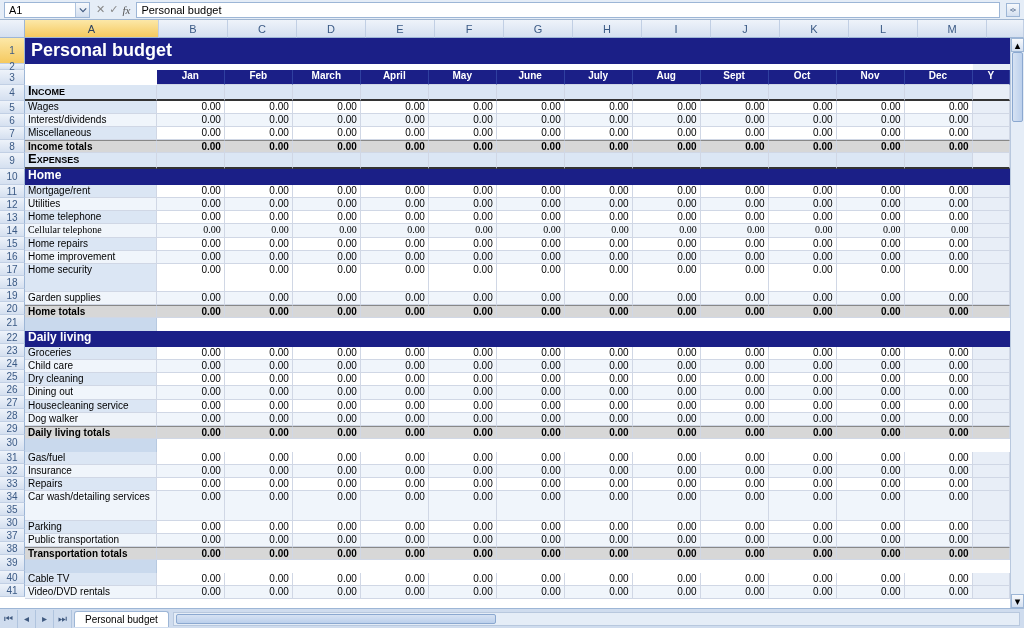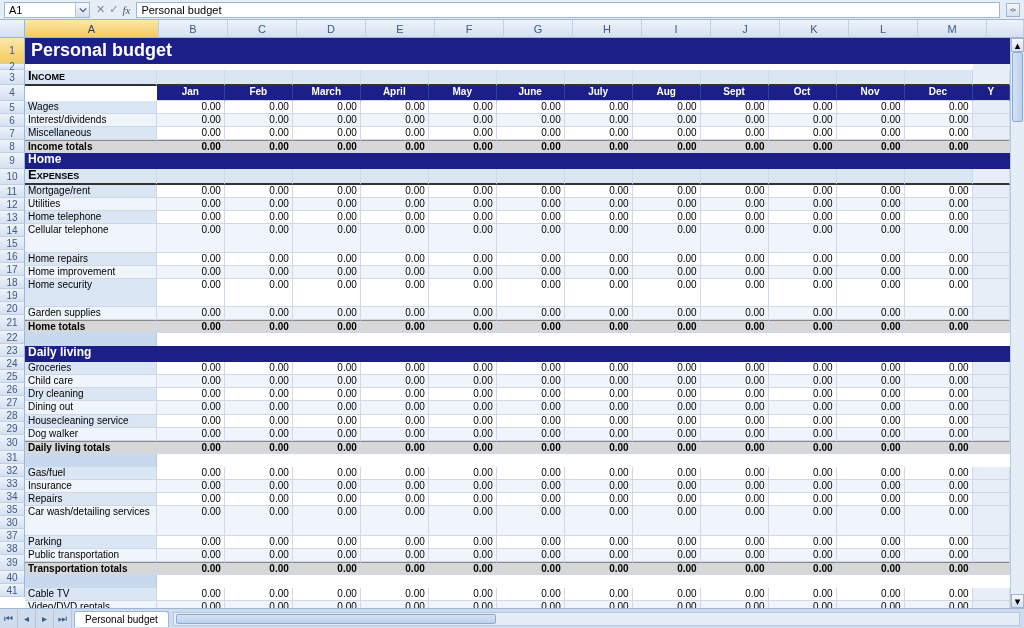--- a/index.html
+++ b/index.html
@@ -173,52 +173,52 @@
         <div class="cell " style="width: 69px;"></div>
         <div class="cell " style="width: 69px;"></div>
         <div class="cell " style="width: 69px;"></div>
         <div class="cell " style="width: 69px;"></div>
         <div class="cell " style="width: 69px;"></div>
         <div class="cell " style="width: 69px;"></div>
         <div class="cell " style="width: 69px;"></div>
         <div class="cell " style="width: 69px;"></div>
         <div class="cell extra-col " style="width: 38px;"></div>
       </div>
-      <div class="row section-hdr-row" style="height: 16px;">
-        <div class="cell section-hdr" style="width: 134px;">Income</div>
-        <div class="cell section-hdr" style="width: 69px;"></div>
-        <div class="cell section-hdr" style="width: 69px;"></div>
-        <div class="cell section-hdr" style="width: 69px;"></div>
-        <div class="cell section-hdr" style="width: 69px;"></div>
-        <div class="cell section-hdr" style="width: 69px;"></div>
-        <div class="cell section-hdr" style="width: 69px;"></div>
-        <div class="cell section-hdr" style="width: 69px;"></div>
-        <div class="cell section-hdr" style="width: 69px;"></div>
-        <div class="cell section-hdr" style="width: 69px;"></div>
-        <div class="cell section-hdr" style="width: 69px;"></div>
-        <div class="cell section-hdr" style="width: 69px;"></div>
-        <div class="cell section-hdr" style="width: 69px;"></div>
-        <div class="cell section-hdr extra-col" style="width: 38px;"></div>
-      </div>
       <div class="row " style="height: 15px;">
         <div class="cell month-hdr a" style="width: 134px;"></div>
         <div class="cell month-hdr" style="width: 69px;">Jan</div>
         <div class="cell month-hdr" style="width: 69px;">Feb</div>
         <div class="cell month-hdr" style="width: 69px;">March</div>
         <div class="cell month-hdr" style="width: 69px;">April</div>
         <div class="cell month-hdr" style="width: 69px;">May</div>
         <div class="cell month-hdr" style="width: 69px;">June</div>
         <div class="cell month-hdr" style="width: 69px;">July</div>
         <div class="cell month-hdr" style="width: 69px;">Aug</div>
         <div class="cell month-hdr" style="width: 69px;">Sept</div>
         <div class="cell month-hdr" style="width: 69px;">Oct</div>
         <div class="cell month-hdr" style="width: 69px;">Nov</div>
         <div class="cell month-hdr" style="width: 69px;">Dec</div>
         <div class="cell month-hdr" style="width: 38px;">Y</div>
       </div>
+      <div class="row section-hdr-row" style="height: 16px;">
+        <div class="cell section-hdr" style="width: 134px;">Income</div>
+        <div class="cell section-hdr" style="width: 69px;"></div>
+        <div class="cell section-hdr" style="width: 69px;"></div>
+        <div class="cell section-hdr" style="width: 69px;"></div>
+        <div class="cell section-hdr" style="width: 69px;"></div>
+        <div class="cell section-hdr" style="width: 69px;"></div>
+        <div class="cell section-hdr" style="width: 69px;"></div>
+        <div class="cell section-hdr" style="width: 69px;"></div>
+        <div class="cell section-hdr" style="width: 69px;"></div>
+        <div class="cell section-hdr" style="width: 69px;"></div>
+        <div class="cell section-hdr" style="width: 69px;"></div>
+        <div class="cell section-hdr" style="width: 69px;"></div>
+        <div class="cell section-hdr" style="width: 69px;"></div>
+        <div class="cell section-hdr extra-col" style="width: 38px;"></div>
+      </div>
       <div class="row " style="height: 13px;">
         <div class="cell data-a" style="width: 134px;">Wages</div>
         <div class="cell num" style="width: 69px;">0.00</div>
         <div class="cell num" style="width: 69px;">0.00</div>
         <div class="cell num" style="width: 69px;">0.00</div>
         <div class="cell num" style="width: 69px;">0.00</div>
         <div class="cell num" style="width: 69px;">0.00</div>
         <div class="cell num" style="width: 69px;">0.00</div>
         <div class="cell num" style="width: 69px;">0.00</div>
         <div class="cell num" style="width: 69px;">0.00</div>
@@ -269,52 +269,52 @@
         <div class="cell num bold" style="width: 69px;">0.00</div>
         <div class="cell num bold" style="width: 69px;">0.00</div>
         <div class="cell num bold" style="width: 69px;">0.00</div>
         <div class="cell num bold" style="width: 69px;">0.00</div>
         <div class="cell num bold" style="width: 69px;">0.00</div>
         <div class="cell num bold" style="width: 69px;">0.00</div>
         <div class="cell num bold" style="width: 69px;">0.00</div>
         <div class="cell num bold" style="width: 69px;">0.00</div>
         <div class="cell extra-col" style="width: 38px;"></div>
       </div>
+      <div class="row section-hdr-row" style="height: 16px;">
+        <div class="cell section-hdr" style="width: 134px;">Expenses</div>
+        <div class="cell section-hdr" style="width: 69px;"></div>
+        <div class="cell section-hdr" style="width: 69px;"></div>
+        <div class="cell section-hdr" style="width: 69px;"></div>
+        <div class="cell section-hdr" style="width: 69px;"></div>
+        <div class="cell section-hdr" style="width: 69px;"></div>
+        <div class="cell section-hdr" style="width: 69px;"></div>
+        <div class="cell section-hdr" style="width: 69px;"></div>
+        <div class="cell section-hdr" style="width: 69px;"></div>
+        <div class="cell section-hdr" style="width: 69px;"></div>
+        <div class="cell section-hdr" style="width: 69px;"></div>
+        <div class="cell section-hdr" style="width: 69px;"></div>
+        <div class="cell section-hdr" style="width: 69px;"></div>
+        <div class="cell section-hdr extra-col" style="width: 38px;"></div>
+      </div>
       <div class="row subsection-row" style="height: 16px;">
         <div class="cell subsection" style="width: 134px;">Home</div>
         <div class="cell " style="width: 69px;"></div>
         <div class="cell " style="width: 69px;"></div>
         <div class="cell " style="width: 69px;"></div>
         <div class="cell " style="width: 69px;"></div>
         <div class="cell " style="width: 69px;"></div>
         <div class="cell " style="width: 69px;"></div>
         <div class="cell " style="width: 69px;"></div>
         <div class="cell " style="width: 69px;"></div>
         <div class="cell " style="width: 69px;"></div>
         <div class="cell " style="width: 69px;"></div>
         <div class="cell " style="width: 69px;"></div>
         <div class="cell " style="width: 69px;"></div>
         <div class="cell extra-col" style="width: 38px;"></div>
       </div>
-      <div class="row section-hdr-row" style="height: 16px;">
-        <div class="cell section-hdr" style="width: 134px;">Expenses</div>
-        <div class="cell section-hdr" style="width: 69px;"></div>
-        <div class="cell section-hdr" style="width: 69px;"></div>
-        <div class="cell section-hdr" style="width: 69px;"></div>
-        <div class="cell section-hdr" style="width: 69px;"></div>
-        <div class="cell section-hdr" style="width: 69px;"></div>
-        <div class="cell section-hdr" style="width: 69px;"></div>
-        <div class="cell section-hdr" style="width: 69px;"></div>
-        <div class="cell section-hdr" style="width: 69px;"></div>
-        <div class="cell section-hdr" style="width: 69px;"></div>
-        <div class="cell section-hdr" style="width: 69px;"></div>
-        <div class="cell section-hdr" style="width: 69px;"></div>
-        <div class="cell section-hdr" style="width: 69px;"></div>
-        <div class="cell section-hdr extra-col" style="width: 38px;"></div>
-      </div>
       <div class="row " style="height: 13px;">
         <div class="cell data-a" style="width: 134px;">Mortgage/rent</div>
         <div class="cell num" style="width: 69px;">0.00</div>
         <div class="cell num" style="width: 69px;">0.00</div>
         <div class="cell num" style="width: 69px;">0.00</div>
         <div class="cell num" style="width: 69px;">0.00</div>
         <div class="cell num" style="width: 69px;">0.00</div>
         <div class="cell num" style="width: 69px;">0.00</div>
         <div class="cell num" style="width: 69px;">0.00</div>
         <div class="cell num" style="width: 69px;">0.00</div>
@@ -349,21 +349,21 @@
         <div class="cell num" style="width: 69px;">0.00</div>
         <div class="cell num" style="width: 69px;">0.00</div>
         <div class="cell num" style="width: 69px;">0.00</div>
         <div class="cell num" style="width: 69px;">0.00</div>
         <div class="cell num" style="width: 69px;">0.00</div>
         <div class="cell num" style="width: 69px;">0.00</div>
         <div class="cell num" style="width: 69px;">0.00</div>
         <div class="cell num" style="width: 69px;">0.00</div>
         <div class="cell extra-col" style="width: 38px;"></div>
       </div>
-      <div class="row " style="height: 29px;">
+      <div class="row " style="height: 14px; font-family: Liberation Serif, serif;">
         <div class="cell data-a alt" style="width: 134px;">Cellular telephone</div>
         <div class="cell num alt" style="width: 69px;">0.00</div>
         <div class="cell num alt" style="width: 69px;">0.00</div>
         <div class="cell num alt" style="width: 69px;">0.00</div>
         <div class="cell num alt" style="width: 69px;">0.00</div>
         <div class="cell num alt" style="width: 69px;">0.00</div>
         <div class="cell num alt" style="width: 69px;">0.00</div>
         <div class="cell num alt" style="width: 69px;">0.00</div>
         <div class="cell num alt" style="width: 69px;">0.00</div>
         <div class="cell num alt" style="width: 69px;">0.00</div>

